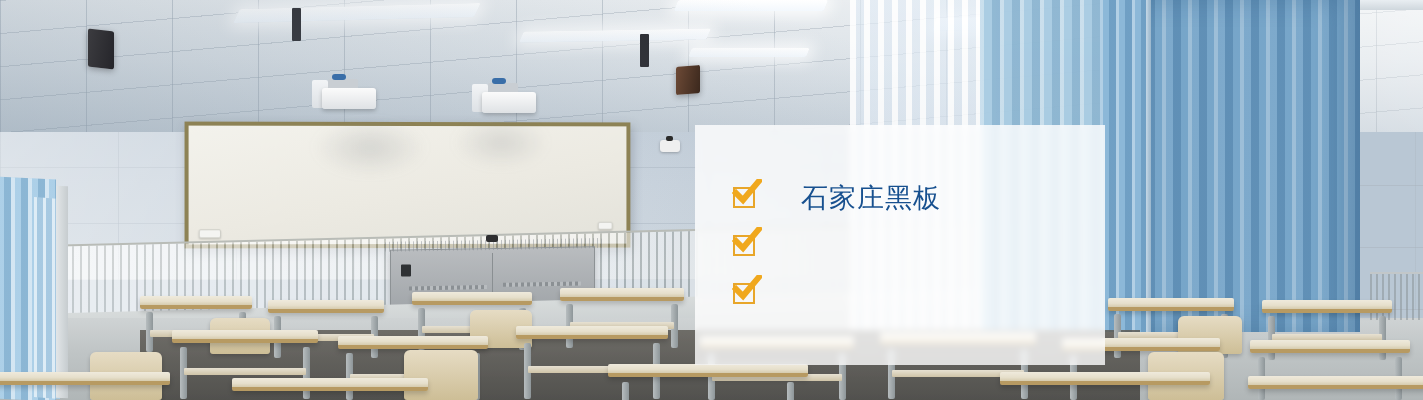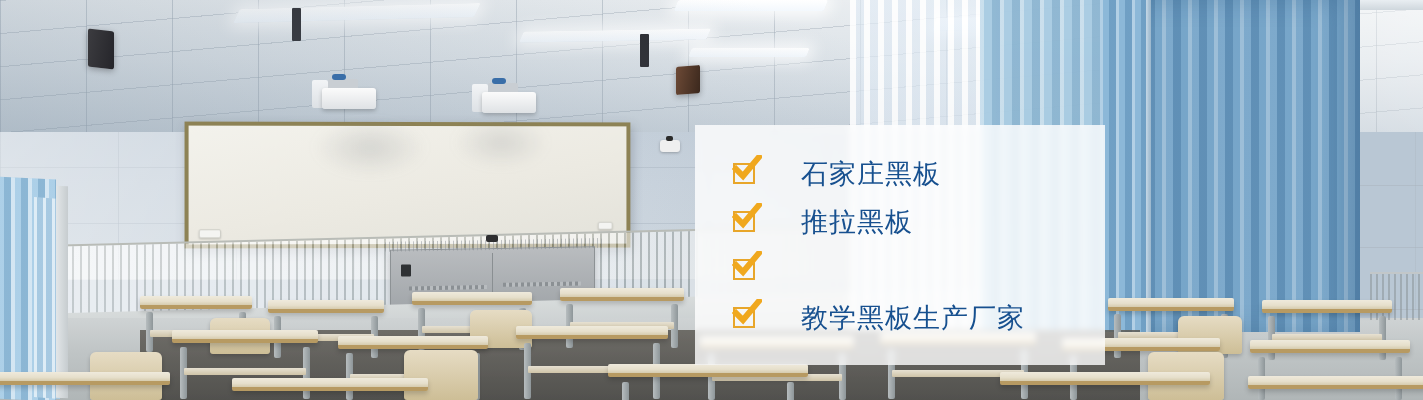--- a/index.html
+++ b/index.html
@@ -560,37 +560,27 @@
       <span class="feature-label">石家庄黑板</span>
     </div>
 
     <div class="feature-row">
       <span class="check-icon">
         <span class="check-box"></span>
         <svg class="check-mark" viewBox="0 0 30 28">
           <path d="M4 14 L11 21 L27 2" fill="none" stroke="#f0a81e" stroke-width="6" stroke-linecap="square" stroke-linejoin="miter"></path>
         </svg>
       </span>
-      <span class="feature-label">推拉黑板</span>
     </div>
 
     <div class="feature-row">
       <span class="check-icon">
         <span class="check-box"></span>
         <svg class="check-mark" viewBox="0 0 30 28">
           <path d="M4 14 L11 21 L27 2" fill="none" stroke="#f0a81e" stroke-width="6" stroke-linecap="square" stroke-linejoin="miter"></path>
         </svg>
       </span>
     </div>
 
-    <div class="feature-row">
-      <span class="check-icon">
-        <span class="check-box"></span>
-        <svg class="check-mark" viewBox="0 0 30 28">
-          <path d="M4 14 L11 21 L27 2" fill="none" stroke="#f0a81e" stroke-width="6" stroke-linecap="square" stroke-linejoin="miter"></path>
-        </svg>
-      </span>
-      <span class="feature-label">教学黑板生产厂家</span>
-    </div>
 
   </div>
 
 </div>
 
 </body></html>

